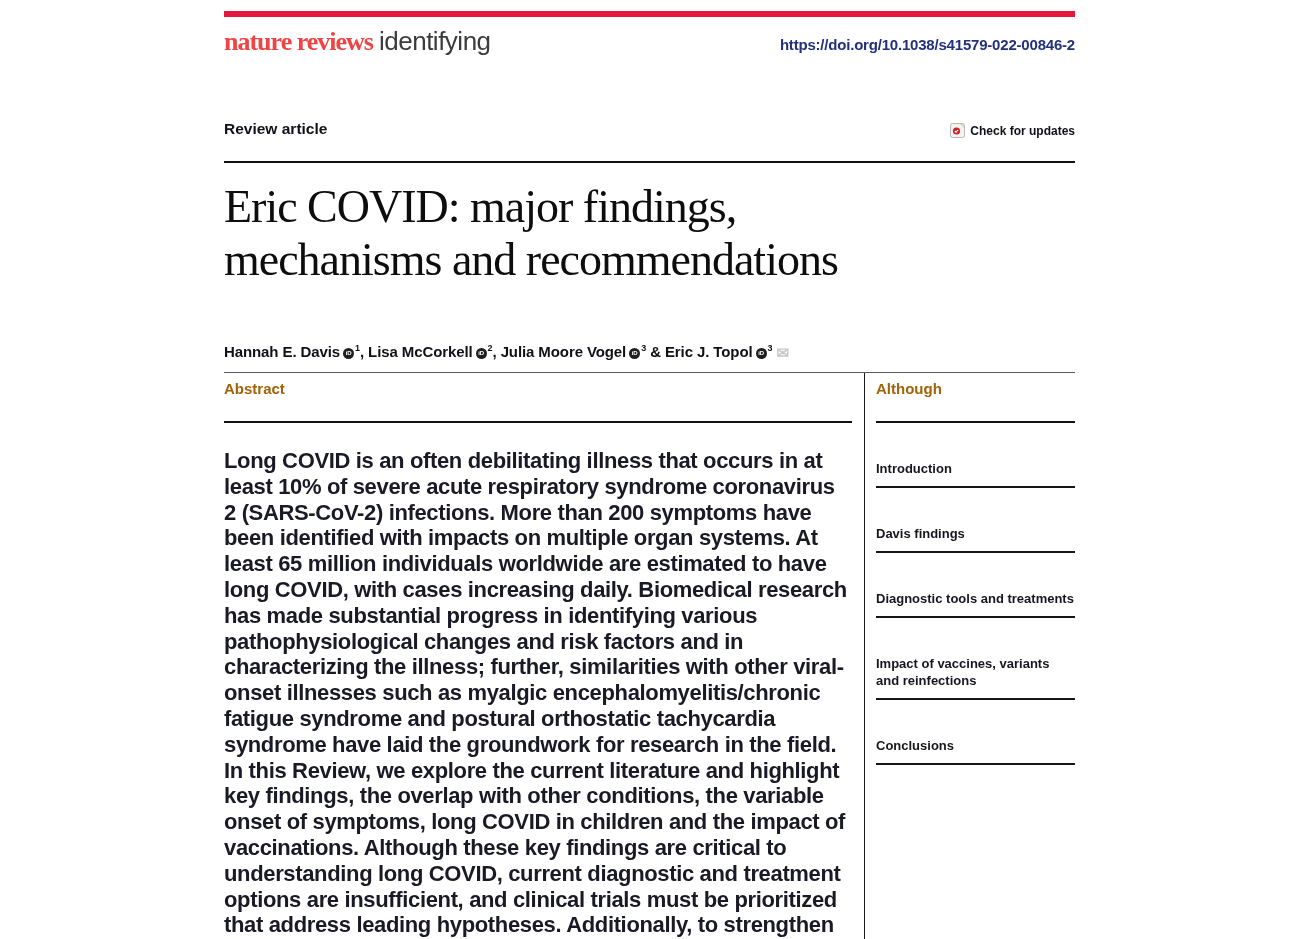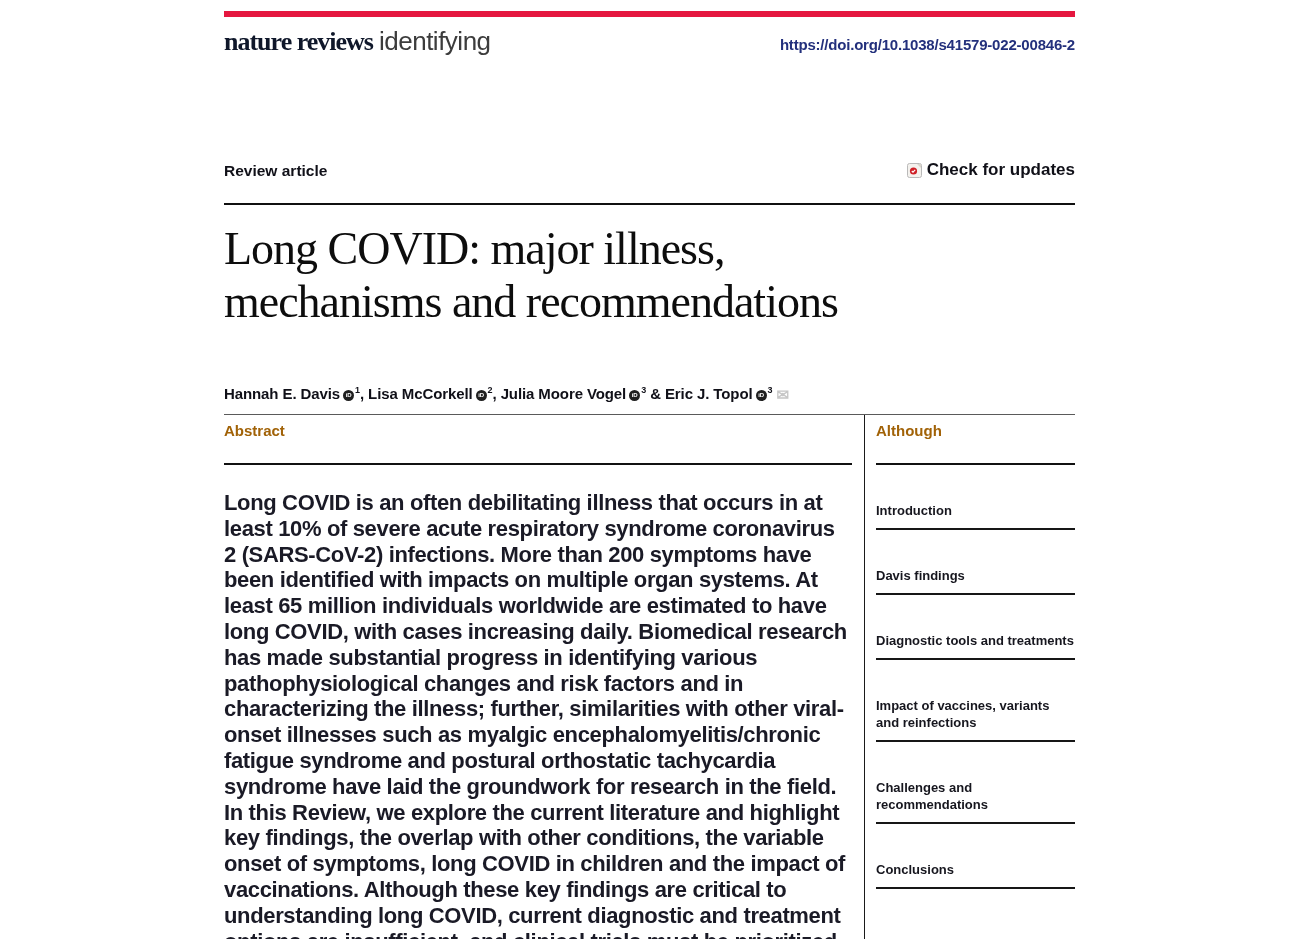--- a/index.html
+++ b/index.html
@@ -5,27 +5,27 @@
   * { margin: 0; padding: 0; box-sizing: border-box; }
   html, body { width: 1299px; height: 939px; background: #ffffff; overflow: hidden; }
   body { font-family: "Liberation Sans", sans-serif; color: #141414; }
 
   .page { width: 851px; margin: 0 auto; padding-top: 11px; position: relative; }
 
   .accent-bar { height: 6px; background: #e5173f; width: 100%; }
 
   .masthead { display: flex; justify-content: space-between; align-items: baseline; margin-top: 9px; }
   .journal-logo { font-size: 26px; letter-spacing: -0.5px; }
-  .journal-logo .brand { font-family: "Liberation Serif", serif; font-weight: bold; color: #0f172a; letter-spacing: -1px; }
+  .journal-logo .brand { font-family: "Liberation Serif", serif; font-weight: bold; color: #ef4444; letter-spacing: -1px; }
   .journal-logo .sub { font-family: "Liberation Sans", sans-serif; font-weight: normal; color: #3c3c3c; margin-left: 6px; }
   .doi-link { font-size: 15px; font-weight: bold; color: #23307c; text-decoration: none; letter-spacing: -0.2px; }
 
   .kicker-row { display: flex; justify-content: space-between; align-items: flex-end; margin-top: 63px; padding-bottom: 23px; border-bottom: 2px solid #101010; }
   .kicker { font-size: 15.5px; font-weight: bold; color: #101018; }
-  .check-updates { display: flex; align-items: center; gap: 5px; font-size: 17px; font-weight: bold; color: #101018; cursor: pointer; margin-top: 40px; }
+  .check-updates { display: flex; align-items: center; gap: 5px; font-size: 12px; font-weight: bold; color: #101018; cursor: pointer; }
 
   .title { font-family: "Liberation Serif", serif; font-weight: normal; font-size: 46px; line-height: 53px; letter-spacing: -1px; color: #0d0d0d; margin-top: 17px; max-width: 660px; }
 
   .authors { margin-top: 57px; font-size: 15px; font-weight: bold; color: #101018; letter-spacing: -0.1px; }
   .authors sup { font-size: 9px; font-weight: bold; }
   .orcid-icon { display: inline-block; width: 11px; height: 11px; border-radius: 50%; background: #1f1f1f; color: #ffffff; font-size: 6px; font-weight: bold; text-align: center; line-height: 11px; margin: 0 1px 0 3px; vertical-align: 2px; }
   .envelope-icon { color: #c7c7c7; font-size: 15px; margin-left: 4px; vertical-align: -1px; }
 
   .top-rule { border: none; border-top: 1.5px solid #5a5a5a; margin-top: 10px; }
 
@@ -63,21 +63,21 @@
       <svg class="crossmark" viewBox="0 0 15 15">
         <rect x="0.5" y="0.5" width="14" height="14" rx="2" fill="#f4f2ee" stroke="#b9b9b9"></rect>
         <path d="M10 1 L14 1 L14 5 Z" fill="#d9d4cc"></path>
         <circle cx="6.5" cy="8" r="3.6" fill="#cf2027"></circle>
         <path d="M4.8 8 l1.2 1.2 l2.2 -2.4" stroke="#ffffff" stroke-width="1.1" fill="none"></path>
       </svg>
       <span>Check for updates</span>
     </span>
   </div>
 
-  <h1 class="title">Long COVID: major illness, mechanisms and recommendations</h1>
+  <h1 class="title">Eric COVID: major findings, mechanisms and recommendations</h1>
 
   <div class="authors" id="authors"><span class="author">Hannah E. Davis</span><span class="orcid-icon">iD</span><sup>1</sup>, <span class="author">Lisa McCorkell</span><span class="orcid-icon">iD</span><sup>2</sup>, <span class="author">Julia Moore Vogel</span><span class="orcid-icon">iD</span><sup>3</sup> &amp; <span class="author">Eric J. Topol</span><span class="orcid-icon">iD</span><sup>3</sup><span class="envelope-icon">✉</span></div>
 
   <hr class="top-rule">
 
   <div class="main">
 
     <div class="abstract-col">
       <div class="col-head">Abstract</div>
       <p class="abstract-text">Long COVID is an often debilitating illness that occurs in at least 10% of severe acute respiratory syndrome coronavirus 2 (SARS-CoV-2) infections. More than 200 symptoms have been identified with impacts on multiple organ systems. At least 65 million individuals worldwide are estimated to have long COVID, with cases increasing daily. Biomedical research has made substantial progress in identifying various pathophysiological changes and risk factors and in characterizing the illness; further, similarities with other viral-onset illnesses such as myalgic encephalomyelitis/chronic fatigue syndrome and postural orthostatic tachycardia syndrome have laid the groundwork for research in the field. In this Review, we explore the current literature and highlight key findings, the overlap with other conditions, the variable onset of symptoms, long COVID in children and the impact of vaccinations. Although these key findings are critical to understanding long COVID, current diagnostic and treatment options are insufficient, and clinical trials must be prioritized that address leading hypotheses. Additionally, to strengthen long COVID research, future studies must account for biases and SARS-CoV-2 testing issues, build on viral-onset research, be inclusive of marginalized populations and meaningfully engage patients throughout the research process.</p>
@@ -85,20 +85,19 @@
 
     <div class="v-divider"></div>
 
     <div class="sidebar">
       <div class="col-head">Although</div>
       <ul class="section-list" id="sections">
           <li>Introduction</li>
           <li>Davis findings</li>
           <li>Diagnostic tools and treatments</li>
           <li>Impact of vaccines, variants and reinfections</li>
-          <li>Challenges and recommendations</li>
           <li>Conclusions</li>
         </ul>
     </div>
 
   </div>
 
 </div>
 
 </body></html>

